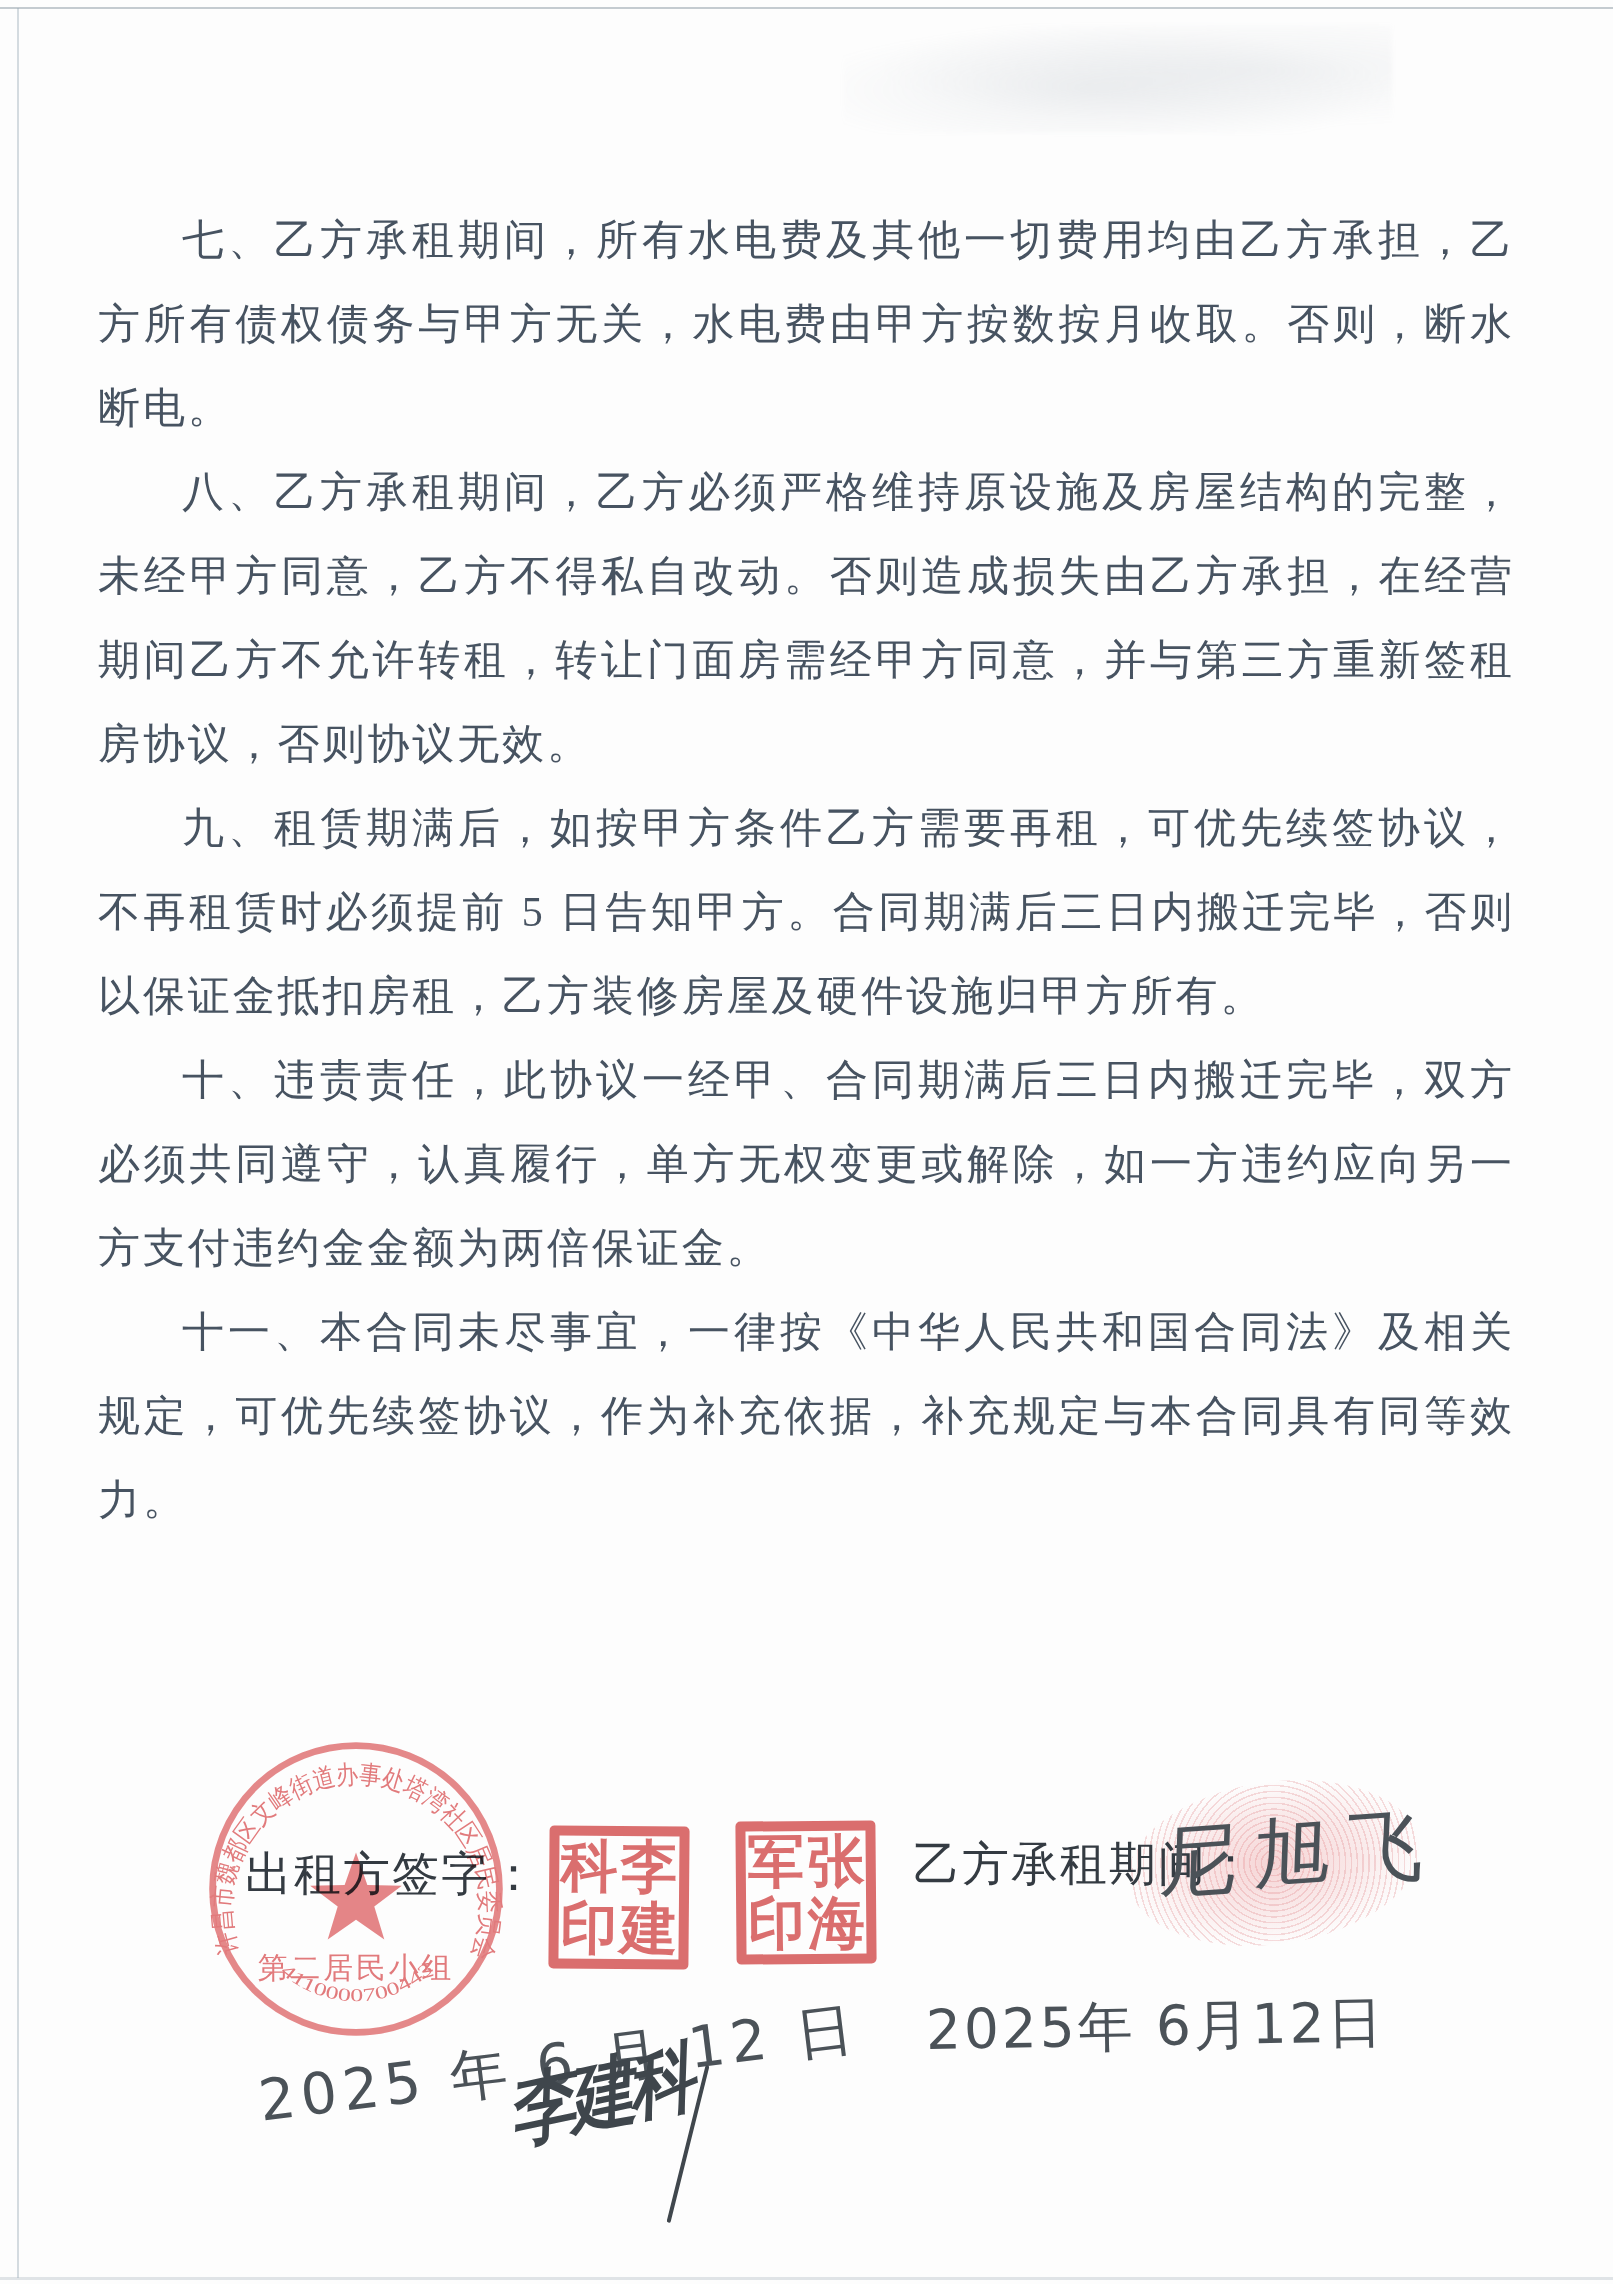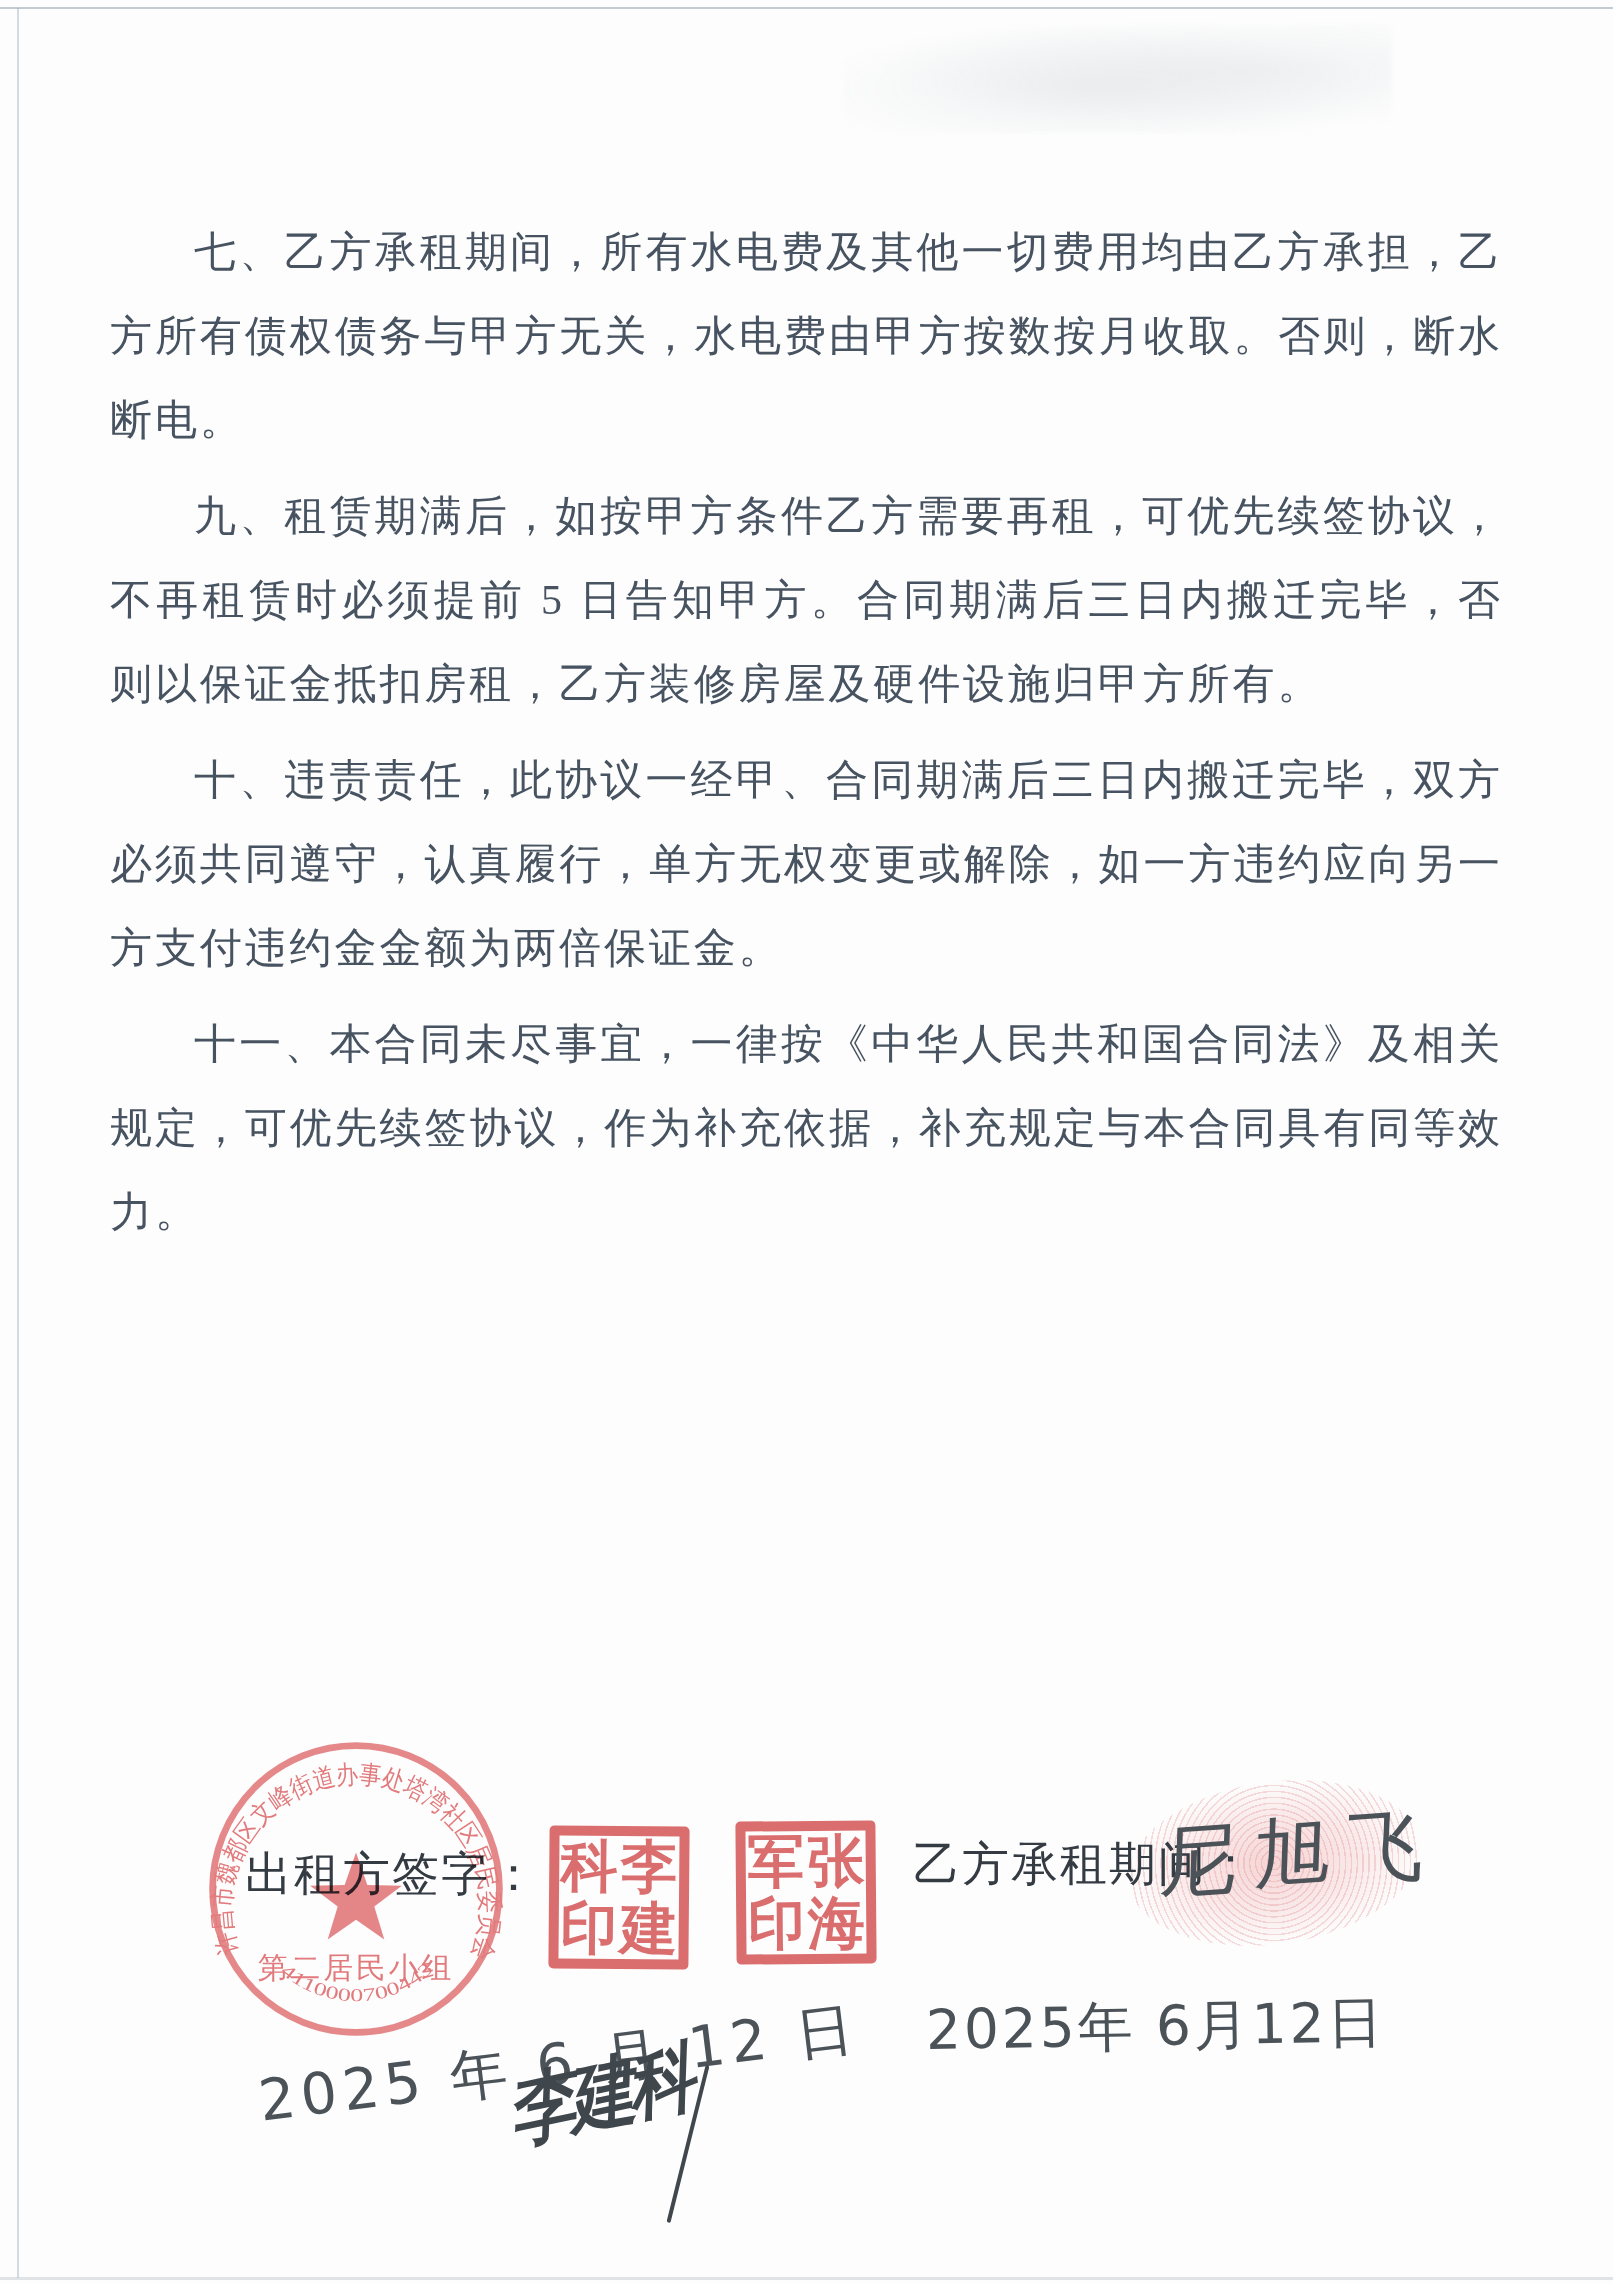--- a/index.html
+++ b/index.html
@@ -19,21 +19,21 @@
     background:radial-gradient(ellipse at 45% 60%, rgba(140,152,164,.12), rgba(140,152,164,0) 70%),
                radial-gradient(ellipse at 75% 40%, rgba(140,152,164,.10), rgba(140,152,164,0) 65%);
     filter:blur(2px);}
 
   
   .content{
     position:absolute;left:98px;top:198px;width:1417px;
     color:#475361;font-size:42px;line-height:84px;
     letter-spacing:2.9px;text-align:justify;text-justify:inter-character;
   }
-  .content p{margin:12px;text-indent:2em;}
+  .content p{margin:0;text-indent:2em;}
 
   
   .sig-label{
     position:absolute;color:#343b42;font-size:47px;letter-spacing:2px;
     font-family:"Liberation Serif","DejaVu Serif",serif;z-index:2;
   }
   .landlord-label{left:245px;top:1843px;}
   .tenant-label{left:913px;top:1833px;}
 
   .round-seal{
@@ -90,20 +90,21 @@
 
 <div class="page">
 
   <div class="edge-top"></div>
   <div class="edge-left"></div>
   <div class="edge-bottom"></div>
   <div class="smudge"></div>
 
   <div class="content">
     <p>七、乙方承租期间，所有水电费及其他一切费用均由乙方承担，乙方所有债权债务与甲方无关，水电费由甲方按数按月收取。否则，断水断电。</p>
+    <p>八、乙方承租期间，乙方必须严格维持原设施及房屋结构的完整，未经甲方同意，乙方不得私自改动。否则造成损失由乙方承担，在经营期间乙方不允许转租，转让门面房需经甲方同意，并与第三方重新签租房协议，否则协议无效。</p>
     <p>九、租赁期满后，如按甲方条件乙方需要再租，可优先续签协议，不再租赁时必须提前 5 日告知甲方。合同期满后三日内搬迁完毕，否则以保证金抵扣房租，乙方装修房屋及硬件设施归甲方所有。</p>
     <p>十、违责责任，此协议一经甲、合同期满后三日内搬迁完毕，双方必须共同遵守，认真履行，单方无权变更或解除，如一方违约应向另一方支付违约金金额为两倍保证金。</p>
     <p>十一、本合同未尽事宜，一律按《中华人民共和国合同法》及相关规定，可优先续签协议，作为补充依据，补充规定与本合同具有同等效力。</p>
   </div>
 
   <div class="sig-label landlord-label">出租方签字：</div>
 
   <svg class="round-seal" viewBox="0 0 320 320">
     <circle cx="160" cy="160" r="149" fill="none" stroke="#e0696b" stroke-width="7" opacity=".9"></circle>
     <path id="sealArcTop" d="M 38 225 A 130 130 0 1 1 282 225" fill="none"></path>

